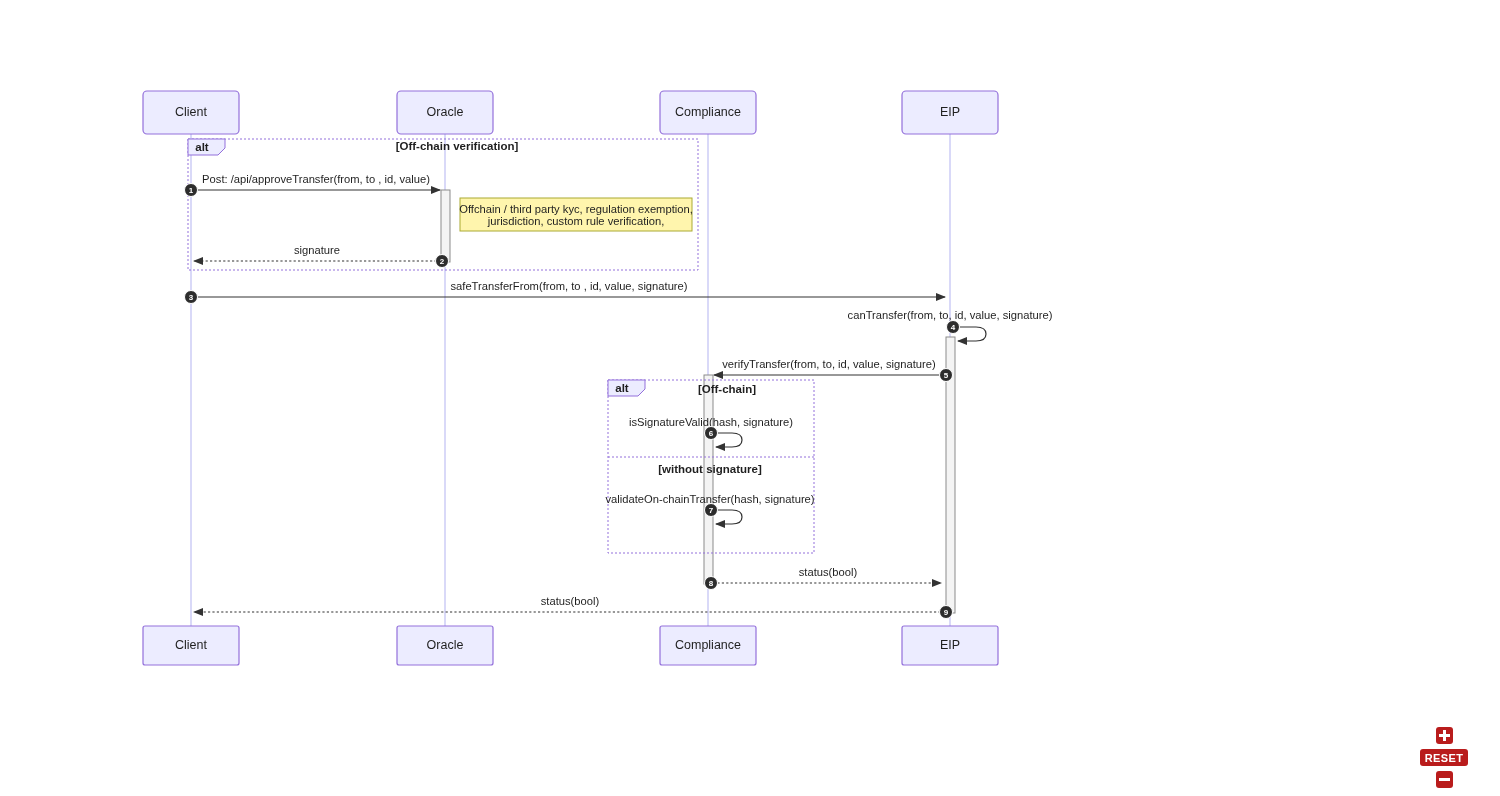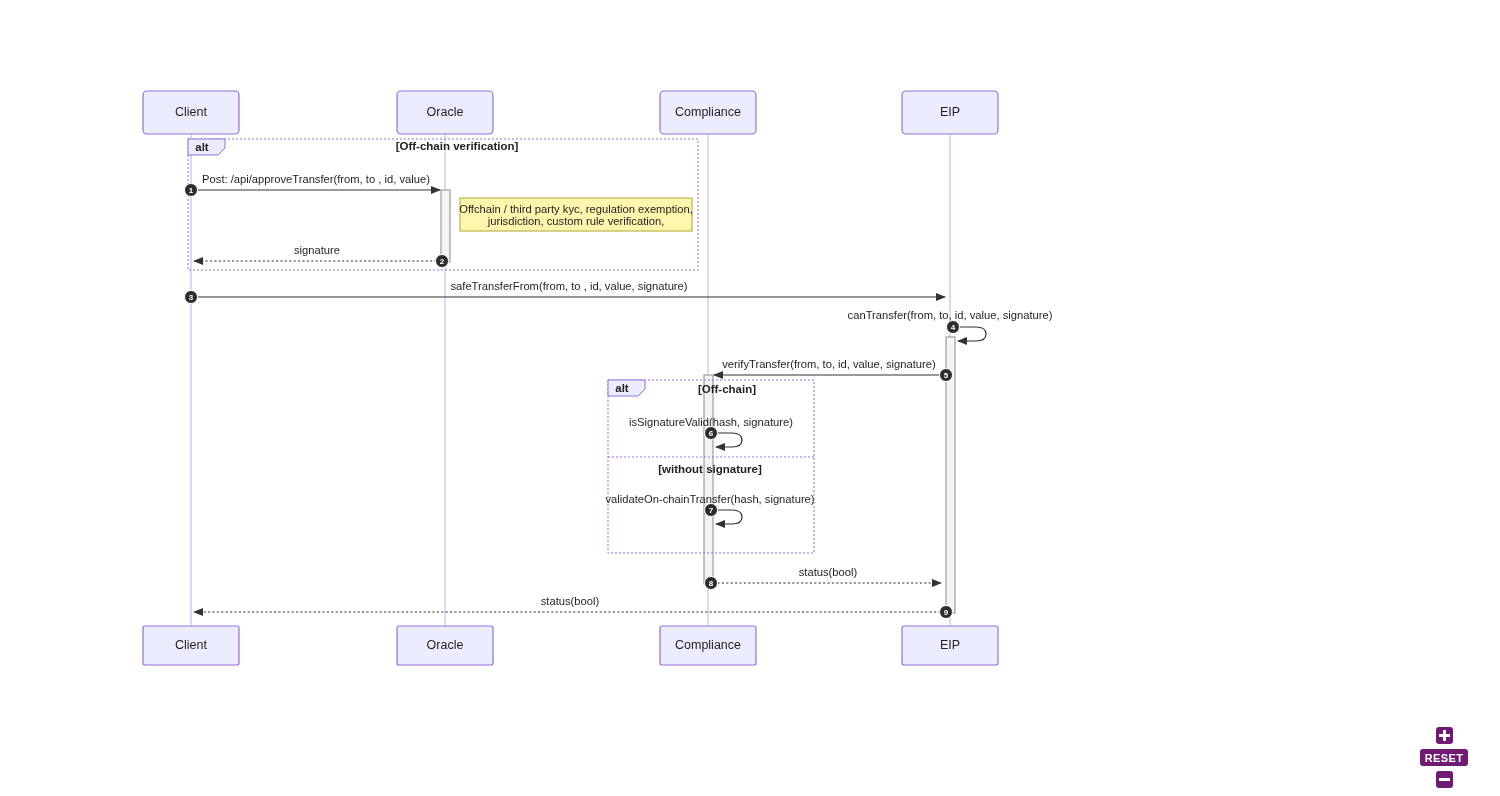--- a/index.html
+++ b/index.html
@@ -122,21 +122,21 @@
     right: 26px;
     bottom: 8px;
     width: 60px;
     display: flex;
     flex-direction: column;
     align-items: center;
     gap: 5px;
     user-select: none;
   }
   .zc-btn {
-    background: #701a75;
+    background: #b91c1c;
     border-radius: 3px;
     display: flex;
     align-items: center;
     justify-content: center;
     cursor: pointer;
   }
   .zc-square {
     width: 17px;
     height: 17px;
   }

